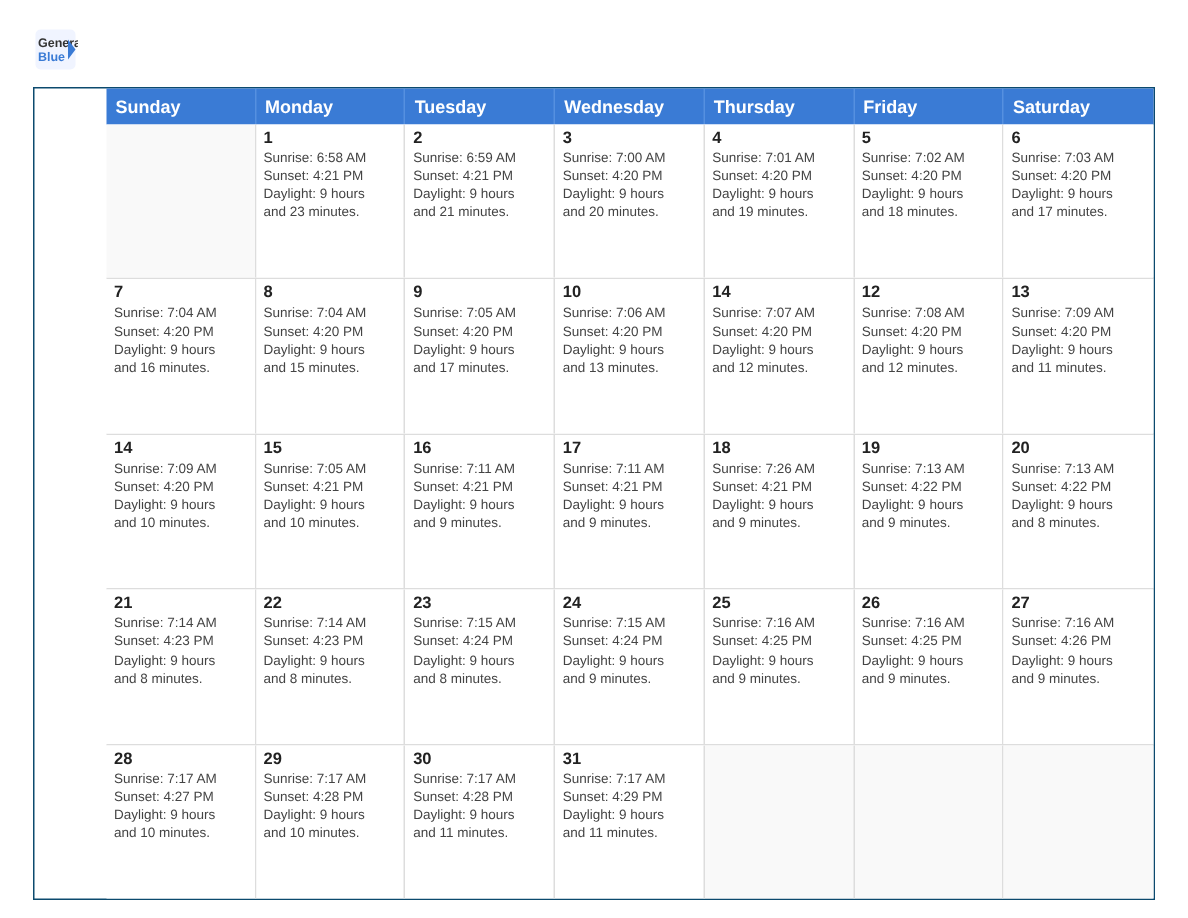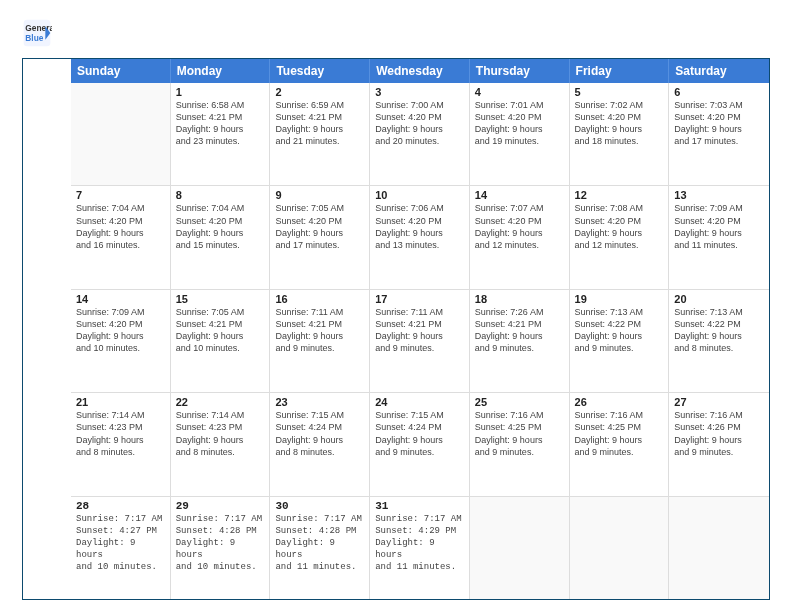--- a/index.html
+++ b/index.html
@@ -72,21 +72,21 @@
       flex: 1;
       display: flex;
       flex-direction: column;
     }
     .cal-row {
       display: grid;
       grid-template-columns: repeat(7, 1fr);
       flex: 1;
       border-bottom: 1px solid #ddd;
     }
-    .cal-row:last-child { border-bottom: none; font-family: Liberation Mono, monospace; }
+    .cal-row:last-child { border-bottom: none; }
     .cal-cell {
       border-right: 1px solid #ddd;
       padding: 3px 5px;
       font-size: 9.5px;
       color: #333;
       vertical-align: top;
       min-height: 0;
       background: #fff;
     }
     .cal-cell:last-child { border-right: none; }

